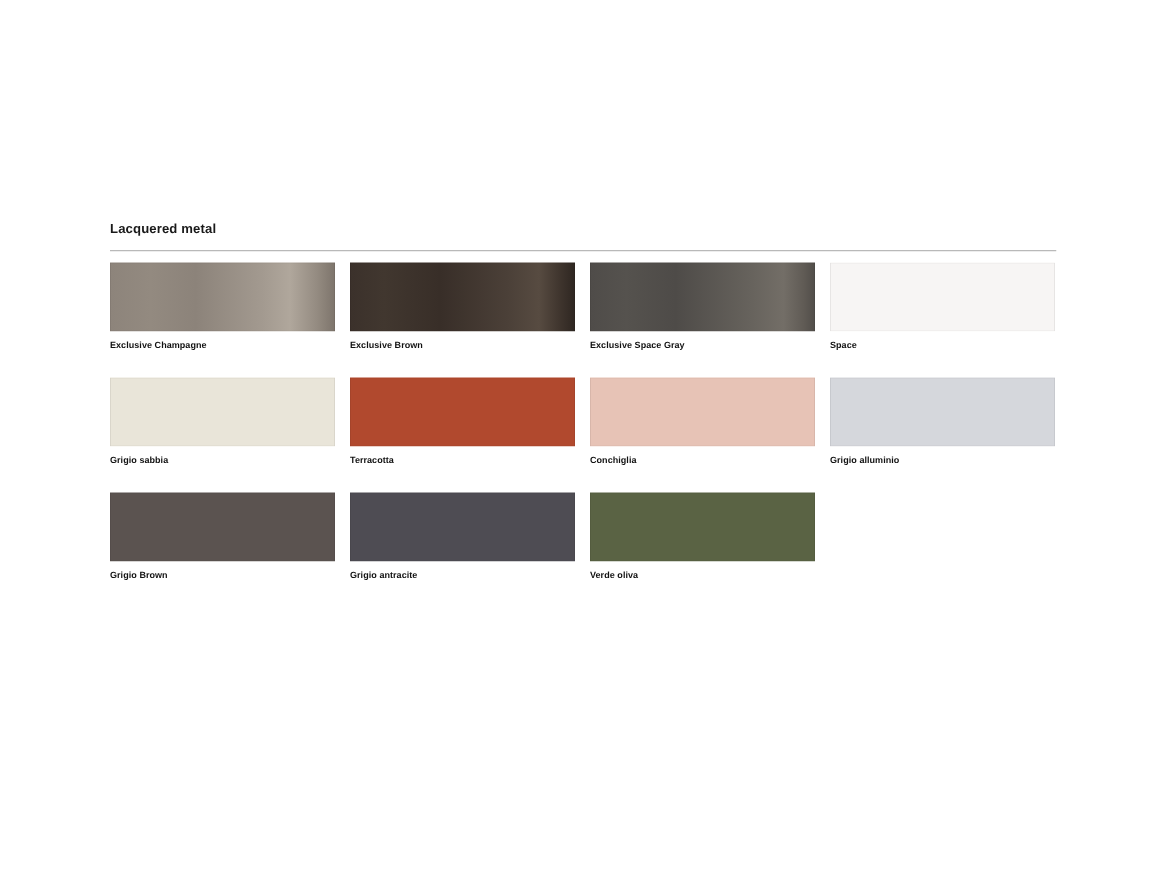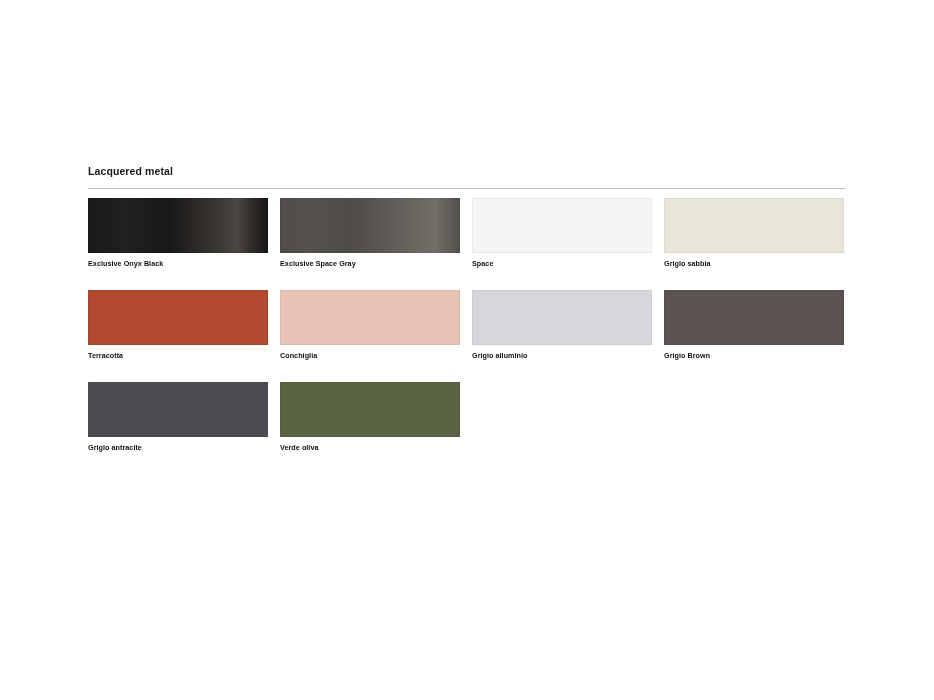--- a/index.html
+++ b/index.html
@@ -14,21 +14,21 @@
     position: relative;
     overflow: hidden;
     font-family: "Liberation Sans", sans-serif;
     -webkit-font-smoothing: antialiased;
   }
 
   
   .palette {
     position: absolute;
     left: 88px;
-    top: 164px;
+    top: 176px;
     width: 757px;
   }
 
   .section-title {
     font-size: 10.5px;
     font-weight: 600;
     color: #1a1a1a;
     letter-spacing: 0.1px;
     line-height: 14px;
     margin: 0 0 10px 0;
@@ -77,22 +77,26 @@
 <body>
 
 <div class="palette">
 
   <div class="section-title">Lacquered metal</div>
 
   <div class="section-rule"></div>
 
   <div class="swatch-grid">
       <div class="swatch-cell">
-        <span class="swatch-chip" style="background: linear-gradient(90deg, rgb(28, 26, 24) 0%, rgb(34, 32, 32) 20%, rgb(26, 24, 23) 45%, rgb(58, 55, 51) 72%, rgb(74, 70, 64) 83%, rgb(42, 39, 36) 93%, rgb(23, 21, 20) 100%);"></span>
-        <span class="swatch-label">Exclusive Onyx Black</span>
+        <span class="swatch-chip" style="background: linear-gradient(90deg, rgb(141, 132, 123) 0%, rgb(147, 138, 128) 18%, rgb(140, 131, 122) 38%, rgb(163, 154, 144) 68%, rgb(176, 167, 156) 80%, rgb(148, 139, 129) 92%, rgb(125, 116, 107) 100%);"></span>
+        <span class="swatch-label">Exclusive Champagne</span>
+      </div>
+      <div class="swatch-cell">
+        <span class="swatch-chip" style="background: linear-gradient(90deg, rgb(59, 49, 43) 0%, rgb(65, 55, 47) 15%, rgb(56, 46, 40) 40%, rgb(75, 64, 56) 70%, rgb(87, 75, 65) 84%, rgb(61, 51, 44) 94%, rgb(46, 38, 33) 100%);"></span>
+        <span class="swatch-label">Exclusive Brown</span>
       </div>
       <div class="swatch-cell">
         <span class="swatch-chip" style="background: linear-gradient(90deg, rgb(79, 76, 73) 0%, rgb(85, 82, 78) 16%, rgb(78, 75, 72) 38%, rgb(103, 99, 93) 72%, rgb(115, 110, 103) 86%, rgb(96, 91, 85) 95%, rgb(81, 77, 73) 100%);"></span>
         <span class="swatch-label">Exclusive Space Gray</span>
       </div>
       <div class="swatch-cell">
         <span class="swatch-chip" style="background: rgb(247, 245, 244);"></span>
         <span class="swatch-label">Space</span>
       </div>
       <div class="swatch-cell">

